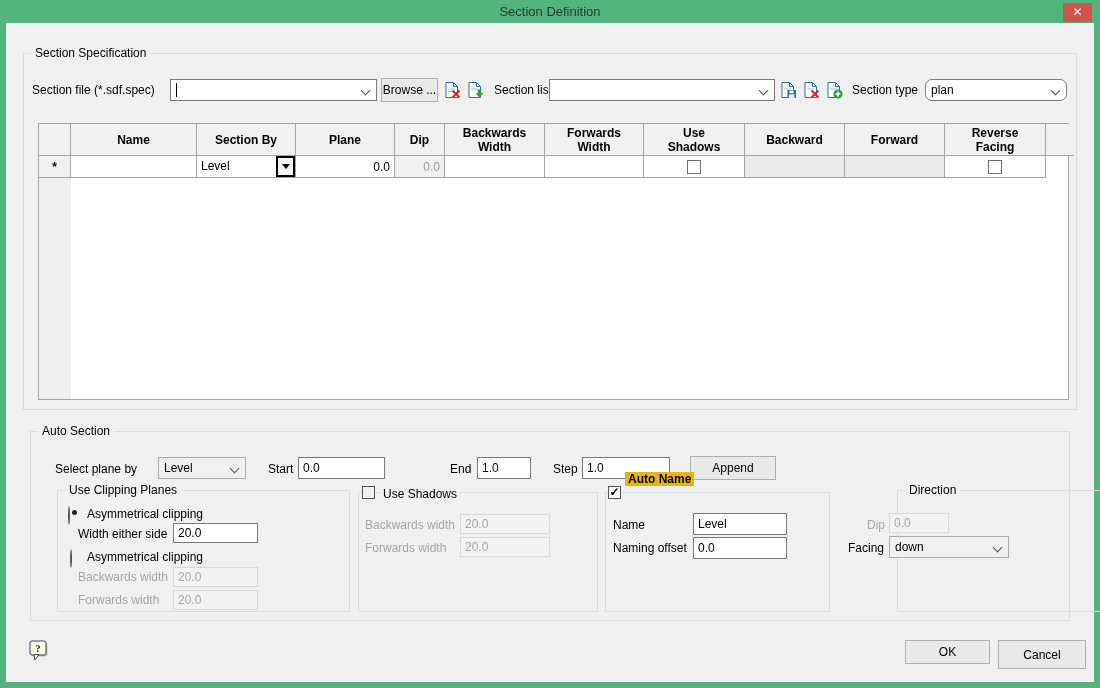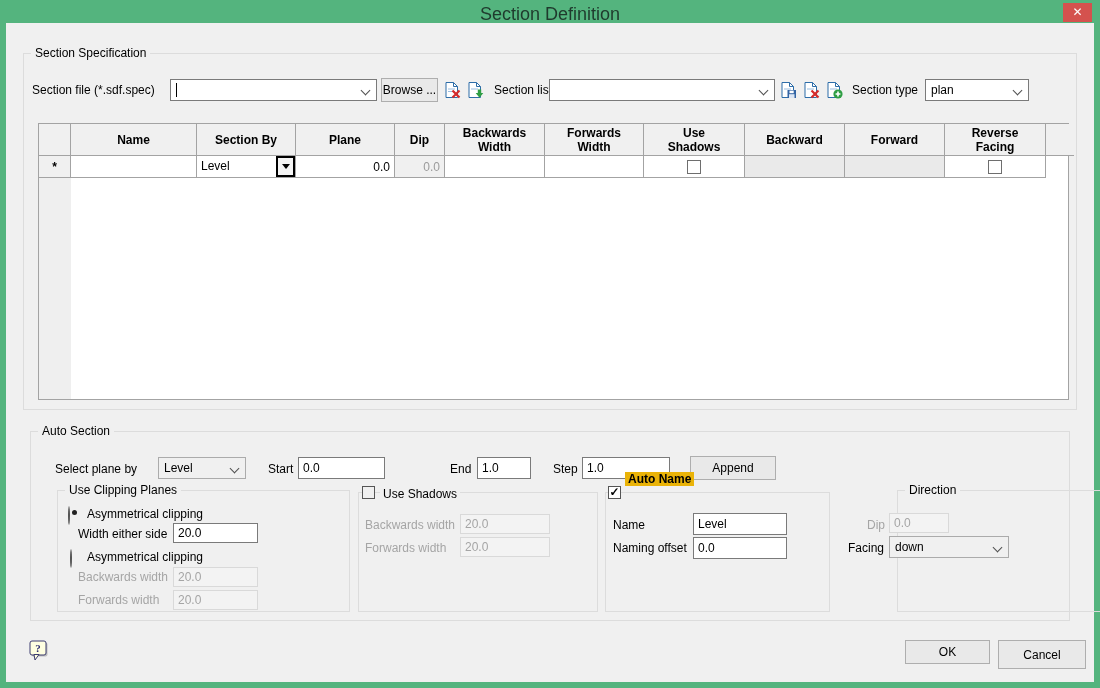--- a/index.html
+++ b/index.html
@@ -1,20 +1,20 @@
 <!DOCTYPE html>
 <html><head>
 <meta charset="utf-8">
 <style>
   html,body{margin:0;padding:0;background:#888;}
   .dialog{position:relative;width:1100px;height:688px;background:#54b47e;
           font-family:"Liberation Sans",sans-serif;overflow:hidden;}
   .abs{position:absolute;}
   .body-bg{left:6px;top:23px;width:1088px;height:659px;background:#f0f0f0;}
-  .title{left:0;right:0;top:4px;text-align:center;font-size:18px;color:#1f3a2d;}
+  .title{left:0;right:0;top:4px;text-align:center;font-size:13px;color:#1f3a2d;}
   .close{left:1063px;top:3px;width:29px;height:19px;background:#d4524e;color:#fff;
          font-size:12px;text-align:center;line-height:18px;cursor:default;}
   .lbl{font-size:12px;color:#000;white-space:nowrap;}
   .dis{color:#a5a5a5;}
   .group{border:1px solid #dcdcdc;box-sizing:border-box;}
   .glabel{position:absolute;top:-8px;left:7px;background:#f0f0f0;padding:0 4px;font-size:12px;white-space:nowrap;}
   .input{box-sizing:border-box;border:1px solid #7a7a7a;background:#fff;font-family:inherit;
          font-size:12px;padding:1px 4px;margin:0;}
   .offinput{border:1px solid #d9d9d9;background:#f3f3f3;color:#a5a5a5;}
   .combo{box-sizing:border-box;border:1px solid #7a7a7a;background:#fff;}
@@ -123,21 +123,21 @@
     <svg width="18" height="18" viewBox="0 0 18 18">
       <path d="M3 1.5 H10.5 L14.5 5.5 V16.5 H3 Z" fill="#fff" stroke="#2d6da8"></path>
       <path d="M10.5 1.5 V5.5 H14.5" fill="none" stroke="#2d6da8"></path>
       <line x1="5" y1="8" x2="12" y2="8" stroke="#9abde0"></line>
       <circle cx="13" cy="13" r="4.6" fill="#2f9e44"></circle>
       <path d="M13 10.6 V15.4 M10.6 13 H15.4" stroke="#fff" stroke-width="1.6"></path>
     </svg>
   </div>
 
   <span class="abs lbl" style="left:852px;top:83px;">Section type</span>
-  <div class="abs combo" style="left:925px;top:79px;width:104px;height:22px;">
+  <div class="abs combo" style="left:925px;top:79px;width:142px;height:22px;border-radius:7px;">
     <span class="val">plan</span>
     <span class="chev"></span>
   </div>
 
   
   <div class="abs grid">
 
     <div class="gh" style="left:0;width:32px;"></div>
     <div class="gh" style="left:32px;width:126px;">Name</div>
     <div class="gh" style="left:158px;width:99px;">Section By</div>

